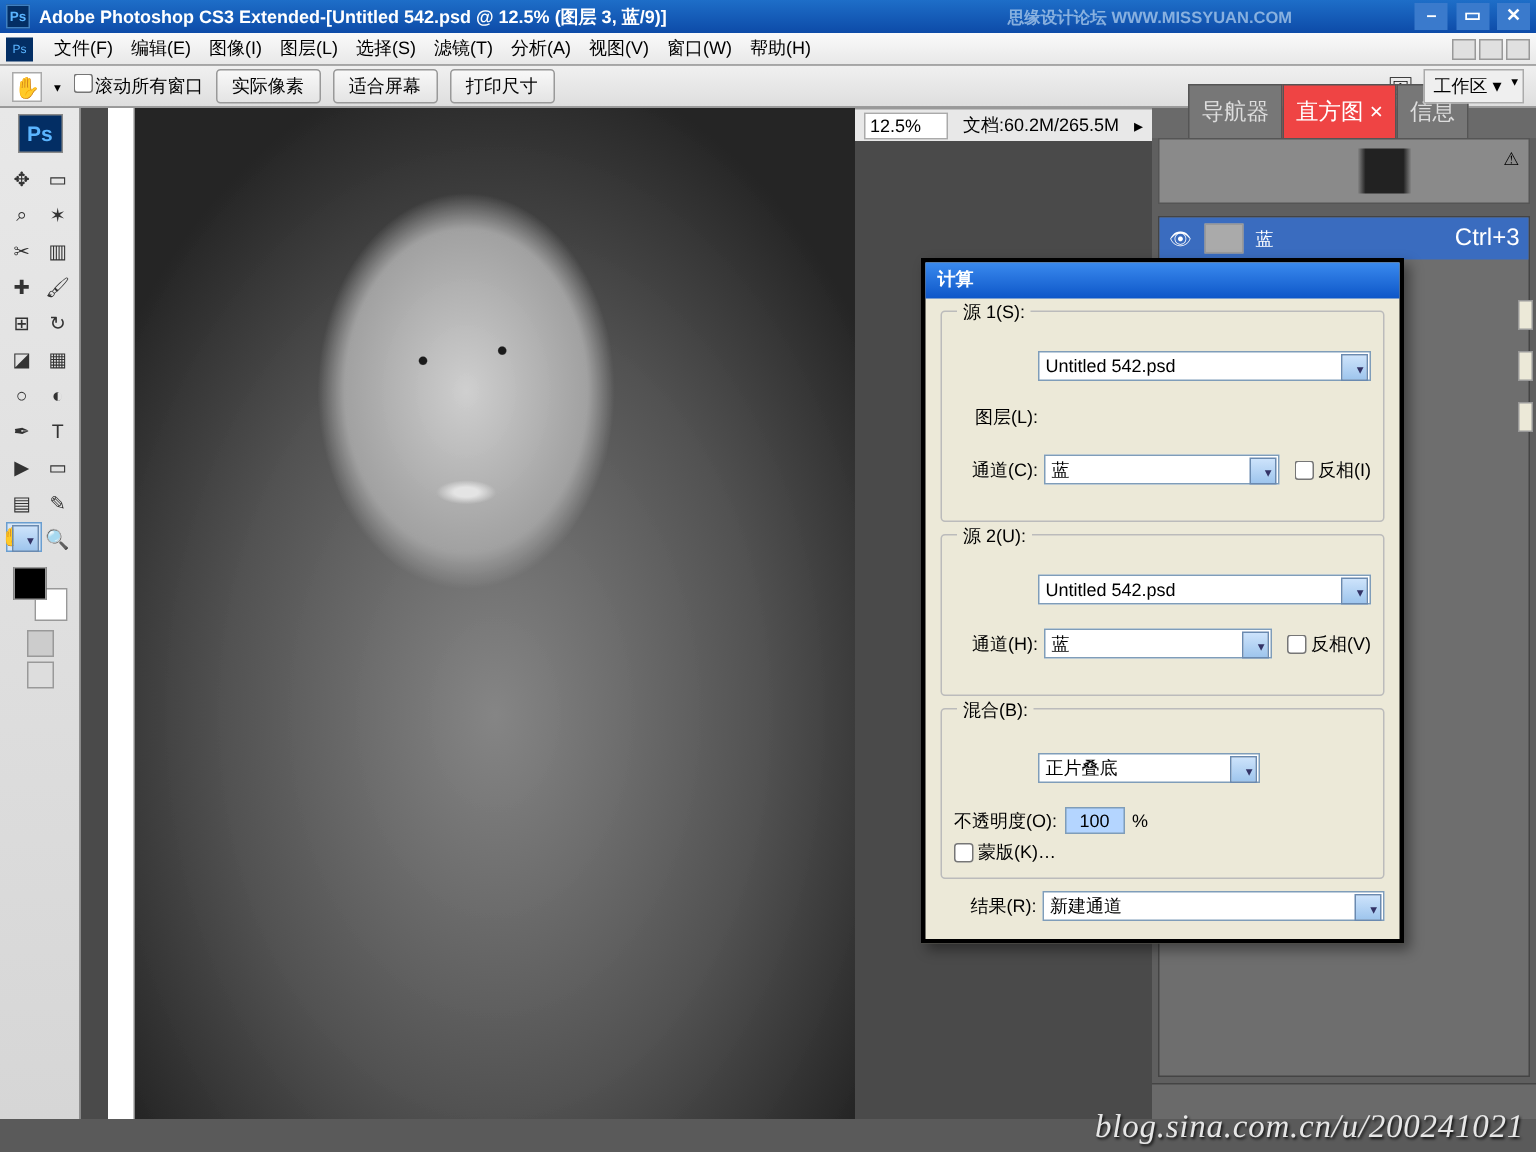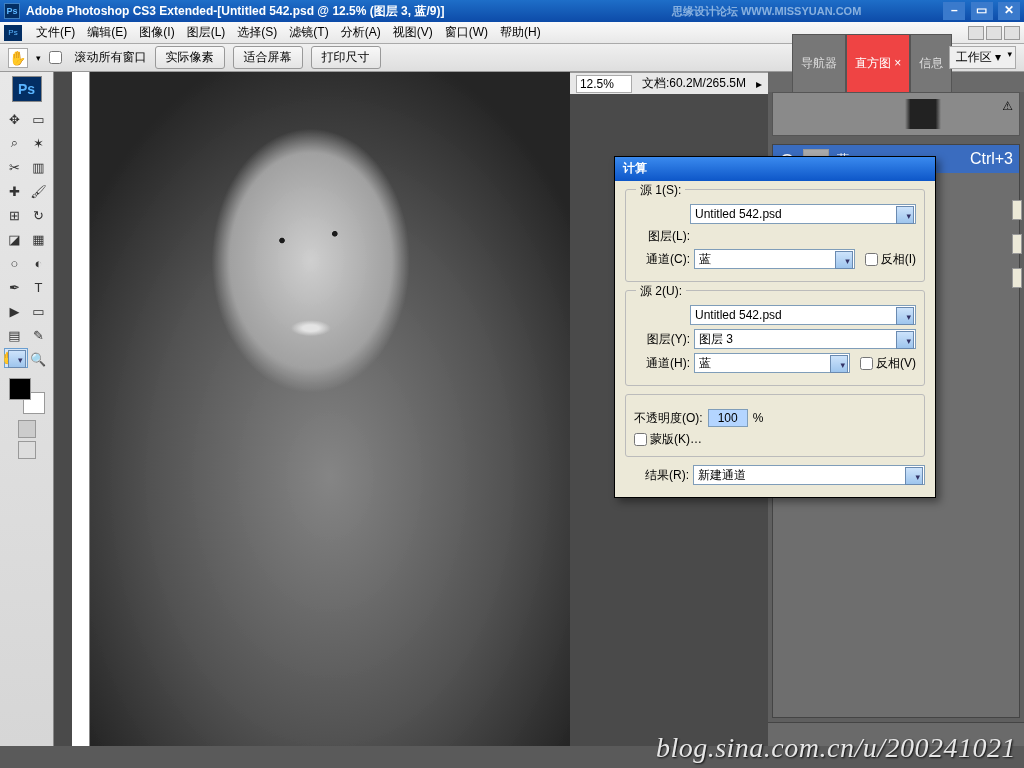--- a/index.html
+++ b/index.html
@@ -9,21 +9,21 @@
 .titlebar .spacer { flex:1; }
 .titlebar .watermark { font-size:11px; color:#b8d4f0; opacity:.7; margin-right:80px; }
 .titlebar .winbtns span { display:inline-block; width:22px; height:18px; margin-left:2px; background:#3a7acc; text-align:center; line-height:16px; color:#fff; }
 .menubar { height:22px; background:linear-gradient(#fafafa,#e8e8e8); display:flex; align-items:center; padding:0 4px; border-bottom:1px solid #aaa; }
 .menubar .mini-ps { width:18px; height:16px; background:#032e64; margin-right:8px; display:inline-flex; align-items:center; justify-content:center; font-size:8px; color:#5bb5ff; }
 .menubar .mi { padding:0 6px; cursor:default; }
 .menubar .doc-ctl { margin-left:auto; display:flex; gap:2px; }
 .menubar .doc-ctl span { width:16px; height:14px; background:#e0e0e0; border:1px solid #999; }
 .optbar { height:28px; background:linear-gradient(#f0f0f0,#dedede); display:flex; align-items:center; padding:0 8px; gap:8px; border-bottom:1px solid #999; }
 .optbar .hand { width:20px; height:20px; border:1px solid #aaa; background:#fff; display:inline-flex; align-items:center; justify-content:center; font-size:14px; }
-.optbar label { display:flex; align-items:center; gap:13px; }
+.optbar label { display:flex; align-items:flex-start; gap:2px; }
 .optbar button { padding:2px 10px; background:linear-gradient(#f8f8f8,#e4e4e4); border:1px solid #999; border-radius:3px; font-size:12px; }
 .optbar .right { margin-left:auto; display:flex; align-items:center; gap:6px; }
 .optbar .drop { padding:2px 14px 2px 6px; background:#efefef; border:1px solid #aaa; position:relative; }
 .optbar .drop:after { content:"▾"; position:absolute; right:3px; font-size:9px; }
 
 .main { display:flex; height:674px; }
 .toolbox { width:54px; background:linear-gradient(#e8e8e8,#d6d6d6); border-right:1px solid #888; display:flex; flex-direction:column; align-items:center; padding-top:4px; }
 .ps-badge { width:30px; height:26px; background:#032e64; color:#5bb5ff; font-weight:bold; font-size:14px; display:flex; align-items:center; justify-content:center; margin-bottom:6px; border:1px solid #888; }
 .tools { display:grid; grid-template-columns:22px 22px; gap:2px; }
 .tool { width:22px; height:22px; display:flex; align-items:center; justify-content:center; font-size:13px; color:#333; border:1px solid transparent; }
@@ -46,52 +46,52 @@
 .image-ph:after { content:""; position:absolute; inset:0; background:
   radial-gradient(circle 8px at 40% 25%, #222 30%, transparent 40%),
   radial-gradient(circle 8px at 51% 24%, #222 30%, transparent 40%),
   radial-gradient(ellipse 40px 16px at 46% 38%, #ddd 20%, transparent 50%);
 }
 .statusbar { height:22px; background:#e8e8e8; border-top:1px solid #999; display:flex; align-items:center; padding:0 6px; gap:10px; font-size:11px; }
 .statusbar .zoom { width:56px; border:1px solid #aaa; padding:1px 3px; background:#fff; }
 
 .panels { width:256px; background:#5f5f5f; display:flex; flex-direction:column; }
 .panel-tabs { display:flex; background:#6a6a6a; height:20px; align-items:flex-end; padding-left:24px; gap:0; }
-.ptab { padding:20px 8px; background:#777; border:1px solid #555; border-bottom:none; color:#ddd; font-size:12px; }
+.ptab { padding:8px 8px; background:#777; border:1px solid #555; border-bottom:none; color:#ddd; font-size:15px; }
 .ptab.act { background:#ef4444; color:#fff; }
 .panel-hist { height:44px; background:#8a8a8a; margin:0 4px 4px; border:1px solid #555; position:relative; display:flex; align-items:center; justify-content:center; }
 .hist-g { width:180px; height:30px; background:linear-gradient(90deg,transparent 55%,#222 58%,#222 72%,transparent 75%); }
 .panel-channels { flex:1; background:#6e6e6e; margin:4px; border:1px solid #444; }
 .ch-row { display:flex; align-items:center; height:28px; padding:0 6px; background:#3a6cbf; color:#fff; gap:8px; }
 .ch-row .eye { width:16px; text-align:center; }
 .ch-row .thumb { width:26px; height:20px; background:#aaa; border:1px solid #999; }
 .ch-row .short { margin-left:auto; font-size:16px; }
 .panel-bot { height:24px; background:#6a6a6a; border-top:1px solid #444; }
 
 
-.dialog { position:absolute; top:156px; left:614px; width:322px; background:#ece9d8; border:1px solid #000000; box-shadow:4px 4px 8px rgba(0,0,0,.4); }
+.dialog { position:absolute; top:172px; left:614px; width:322px; background:#ece9d8; border:3px solid #000000; box-shadow:4px 4px 8px rgba(0,0,0,.4); }
 .dlg-title { height:24px; background:linear-gradient(#3a8aee,#0d56c8); color:#fff; font-weight:bold; padding:3px 8px; }
 .dlg-body { padding:8px 10px 12px; }
 .grp { border:1px solid #bbb; border-radius:3px; padding:10px 8px 8px; margin-bottom:8px; position:relative; }
 .grp-lbl { position:absolute; top:-8px; left:10px; background:#ece9d8; padding:0 4px; }
-.row { display:flex; align-items:center; margin:4px 0; gap:4px; }
+.row { display:flex; align-items:center; margin:16px 0; gap:4px; }
 .row .lbl { width:56px; text-align:right; }
 .sel { flex:1; height:20px; background:#fff; border:1px solid #7f9db9; padding:0 18px 0 4px; position:relative; font-size:12px; line-height:18px; }
 .sel:after { content:""; position:absolute; right:1px; top:1px; width:16px; height:16px; background:linear-gradient(#cde3fb,#9ec5ed); border:1px solid #6a8ab0; }
 .sel:before { content:"▾"; position:absolute; right:4px; top:2px; font-size:9px; color:#336; z-index:1; }
 .sel.sm { flex:0 0 148px; }
 .chk { display:flex; align-items:center; gap:3px; margin-left:6px; }
 .opac { display:flex; align-items:center; gap:5px; margin:4px 0; }
 .opac input { width:40px; height:18px; border:1px solid #7f9db9; background:#b4d5ff; text-align:center; }
 .result-row { display:flex; align-items:center; gap:4px; margin-top:8px; }
 .result-row .lbl { width:64px; text-align:right; }
 .dlg-side { position:absolute; top:200px; left:1012px; width:10px; }
 .ds-btn { width:10px; height:20px; background:#ece9d8; border:1px solid #999; margin-bottom:14px; }
 
-.blog-wm { position:absolute; bottom:4px; right:8px; color:#fff; font-size:28px; font-style:italic; opacity:.85; text-shadow:1px 1px 2px #000; font-family:Georgia,serif; letter-spacing:.5px; }
+.blog-wm { position:absolute; bottom:4px; right:8px; color:#fff; font-size:22px; font-style:italic; opacity:.85; text-shadow:1px 1px 2px #000; font-family:Georgia,serif; letter-spacing:.5px; }
 </style>
 </head>
 <body>
 
 <div class="titlebar">
   <span class="ps-icon">Ps</span>
   <span>Adobe Photoshop CS3 Extended</span>
   <span> - </span>
   <span>[Untitled 542.psd @ 12.5% (图层 3, 蓝/9)]</span>
   <span class="spacer"></span>
@@ -231,33 +231,34 @@
           </label>
         </div>
     </div>
     <div class="grp">
       <div class="row">
           <span class="grp-lbl">源 2(U):</span>
         <span style="width:52px"></span>
           <div class="sel">Untitled 542.psd</div>
         </div>
       <div class="row">
-          <span class="lbl">图层(Y):</span>
-        <div class="sel">图层 3</div>
-        </div>
-      <div class="row">
           <span class="lbl">通道(H):</span>
         <div class="sel">蓝</div>
         <label class="chk">
             <input type="checkbox" style="">
             <span>反相(V)</span>
           </label>
         </div>
     </div>
     <div class="grp">
+      <div class="row">
+          <span class="grp-lbl">混合(B):</span>
+        <span style="width:52px"></span>
+          <div class="sel sm">正片叠底</div>
+        </div>
       <div class="opac">
           <span>不透明度(O):</span>
         <input value="100" style="">
         <span>%</span>
         </div>
       <label class="chk" style="margin-left:0">
           <input type="checkbox" style="">
           <span>蒙版(K)…</span>
         </label>
     </div>

